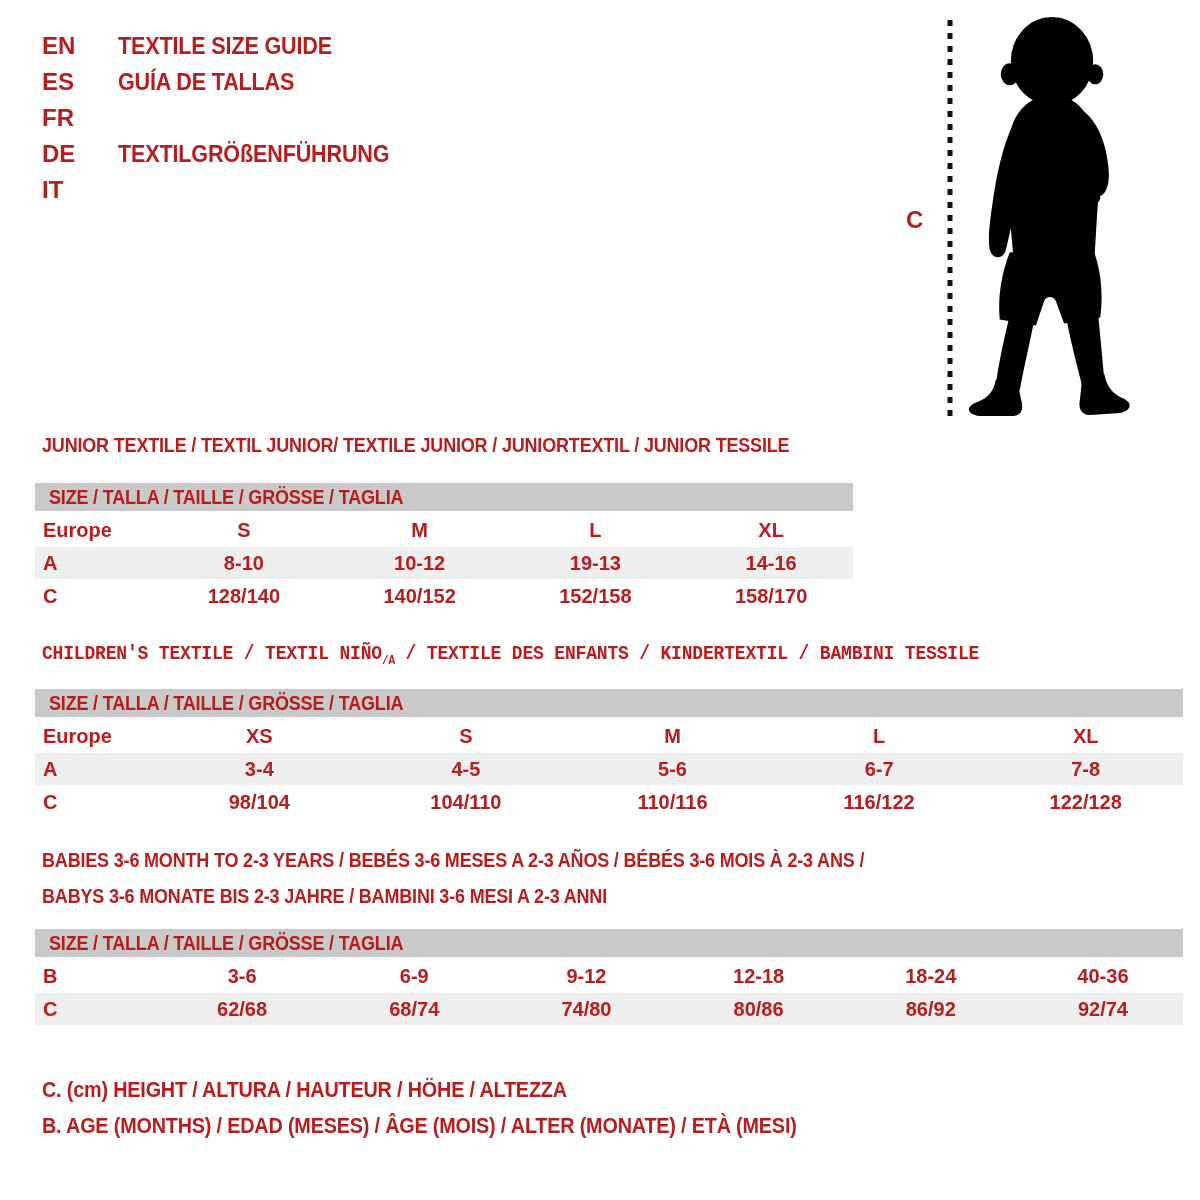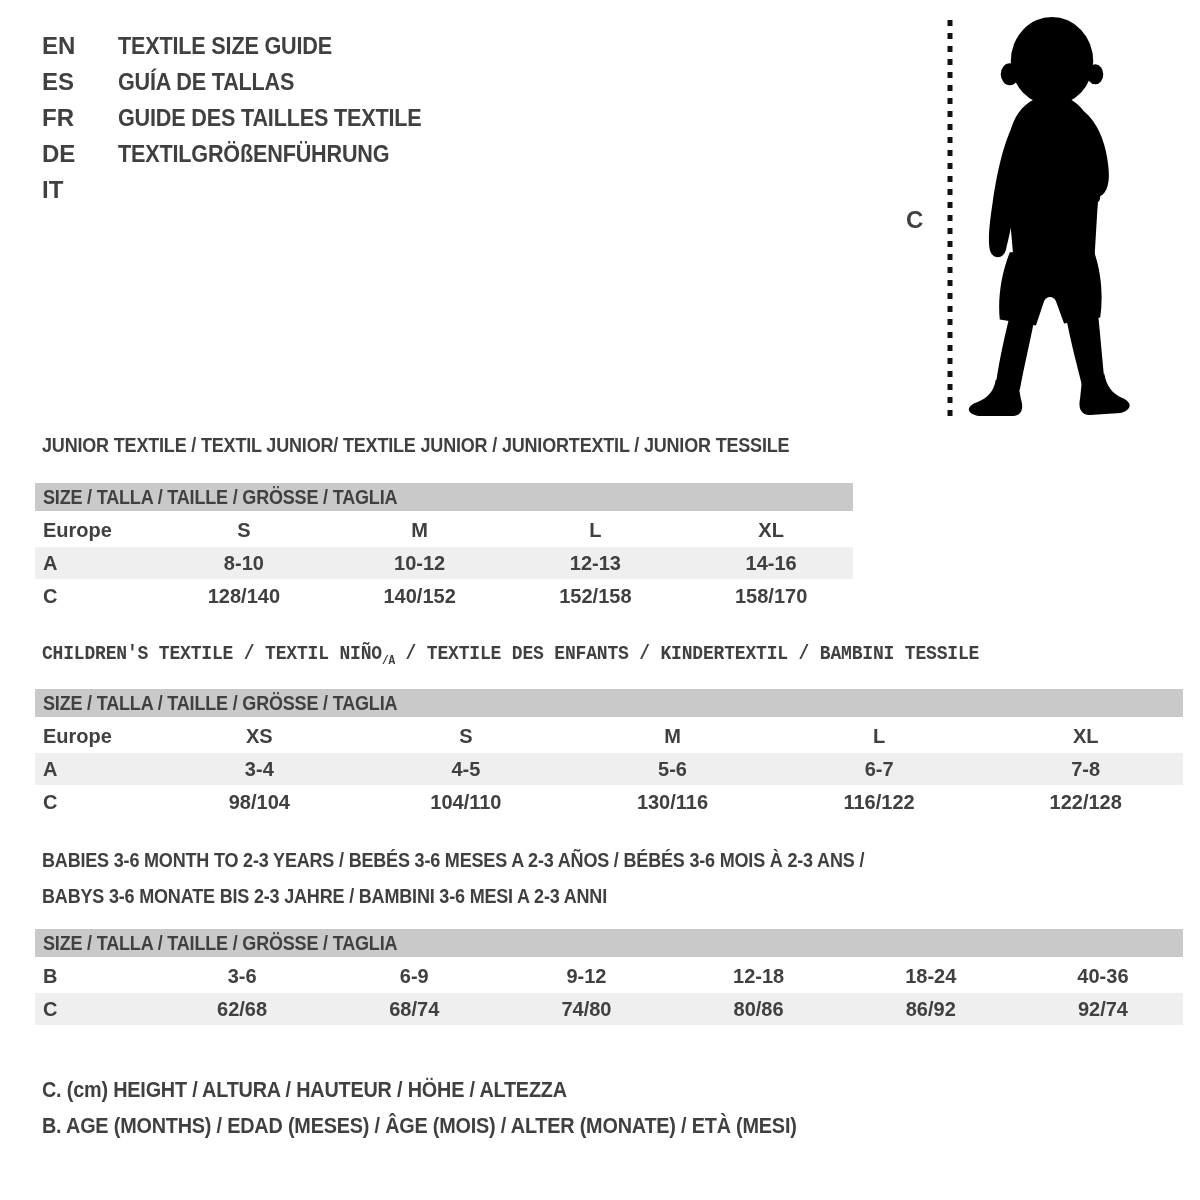--- a/index.html
+++ b/index.html
@@ -1,19 +1,19 @@
 <!DOCTYPE html>
 <html><head>
 <meta charset="utf-8">
 <style>
   html,body{margin:0;padding:0;background:#fff;}
   .page{
     position:relative;width:1200px;height:1200px;background:#ffffff;
     font-family:"Liberation Sans","DejaVu Sans",sans-serif;
-    color:#404040;overflow:hidden;
+    color:#b91c1c;overflow:hidden;
   }
   .cond{display:inline-block;transform:scaleX(0.9);transform-origin:0 50%;white-space:nowrap;letter-spacing:-0.2px;}
 
   
   .lang-header{position:absolute;left:42px;top:28px;}
   .lang-row{display:flex;height:36px;align-items:center;}
   .lang-code{width:76px;font-size:24px;font-weight:bold;}
   .lang-title{font-size:24px;font-weight:bold;}
 
   
@@ -27,21 +27,21 @@
   #junior-title{top:434px;}
   #children-title{top:642px;font-family:Liberation Mono, monospace;}
   #babies-title{top:842px;line-height:36px;}
 
   .size-table{position:absolute;}
   #junior-table{left:35px;top:483px;width:818px;}
   #children-table{left:35px;top:689px;width:1148px;}
   #babies-table{left:35px;top:929px;width:1148px;}
 
   .size-bar{height:28px;background:#c9c9c9;display:flex;align-items:center;
-    padding-left:8px;font-size:20px;font-weight:bold;margin-bottom:3px;}
+    padding-left:14px;font-size:20px;font-weight:bold;margin-bottom:3px;}
   .trow{display:flex;align-items:center;height:32px;font-size:20px;font-weight:bold;margin-bottom:1px;gap:12px;}
   .trow .rlabel{width:115px;padding-left:8px;box-sizing:border-box;}
   .trow .cell{flex:1;text-align:center;}
   .alt{background:#efefef;}
 
   
   .legend{position:absolute;left:42px;top:1072px;}
   .legend-line{height:36px;display:flex;align-items:center;font-size:22px;font-weight:bold;}
 </style>
 </head>
@@ -53,21 +53,20 @@
     <div class="lang-row">
       <span class="lang-code">EN</span>
       <span class="lang-title"><span class="cond">TEXTILE SIZE GUIDE</span></span>
     </div>
     <div class="lang-row">
       <span class="lang-code">ES</span>
       <span class="lang-title"><span class="cond">GUÍA DE TALLAS</span></span>
     </div>
     <div class="lang-row">
       <span class="lang-code">FR</span>
-      <span class="lang-title"><span class="cond">GUIDE DES TAILLES TEXTILE</span></span>
     </div>
     <div class="lang-row">
       <span class="lang-code">DE</span>
       <span class="lang-title"><span class="cond">TEXTILGRÖßENFÜHRUNG</span></span>
     </div>
     <div class="lang-row">
       <span class="lang-code">IT</span>
     </div>
   </div>
 
@@ -104,21 +103,21 @@
       <span class="rlabel">Europe</span>
       <span class="cell">S</span>
       <span class="cell">M</span>
       <span class="cell">L</span>
       <span class="cell">XL</span>
     </div>
     <div class="trow alt">
       <span class="rlabel">A</span>
       <span class="cell">8-10</span>
       <span class="cell">10-12</span>
-      <span class="cell">12-13</span>
+      <span class="cell">19-13</span>
       <span class="cell">14-16</span>
     </div>
     <div class="trow">
       <span class="rlabel">C</span>
       <span class="cell">128/140</span>
       <span class="cell">140/152</span>
       <span class="cell">152/158</span>
       <span class="cell">158/170</span>
     </div>
   </div>
@@ -143,21 +142,21 @@
       <span class="cell">3-4</span>
       <span class="cell">4-5</span>
       <span class="cell">5-6</span>
       <span class="cell">6-7</span>
       <span class="cell">7-8</span>
     </div>
     <div class="trow">
       <span class="rlabel">C</span>
       <span class="cell">98/104</span>
       <span class="cell">104/110</span>
-      <span class="cell">130/116</span>
+      <span class="cell">110/116</span>
       <span class="cell">116/122</span>
       <span class="cell">122/128</span>
     </div>
   </div>
 
   <div class="section-title" id="babies-title">
     <span class="cond">BABIES 3-6 MONTH TO 2-3 YEARS / BEBÉS 3-6 MESES A 2-3 AÑOS / BÉBÉS 3-6 MOIS À 2-3 ANS /</span><br>
     <span class="cond">BABYS 3-6 MONATE BIS 2-3 JAHRE / BAMBINI 3-6 MESI A 2-3 ANNI</span>
   </div>
   <div class="size-table" id="babies-table">

